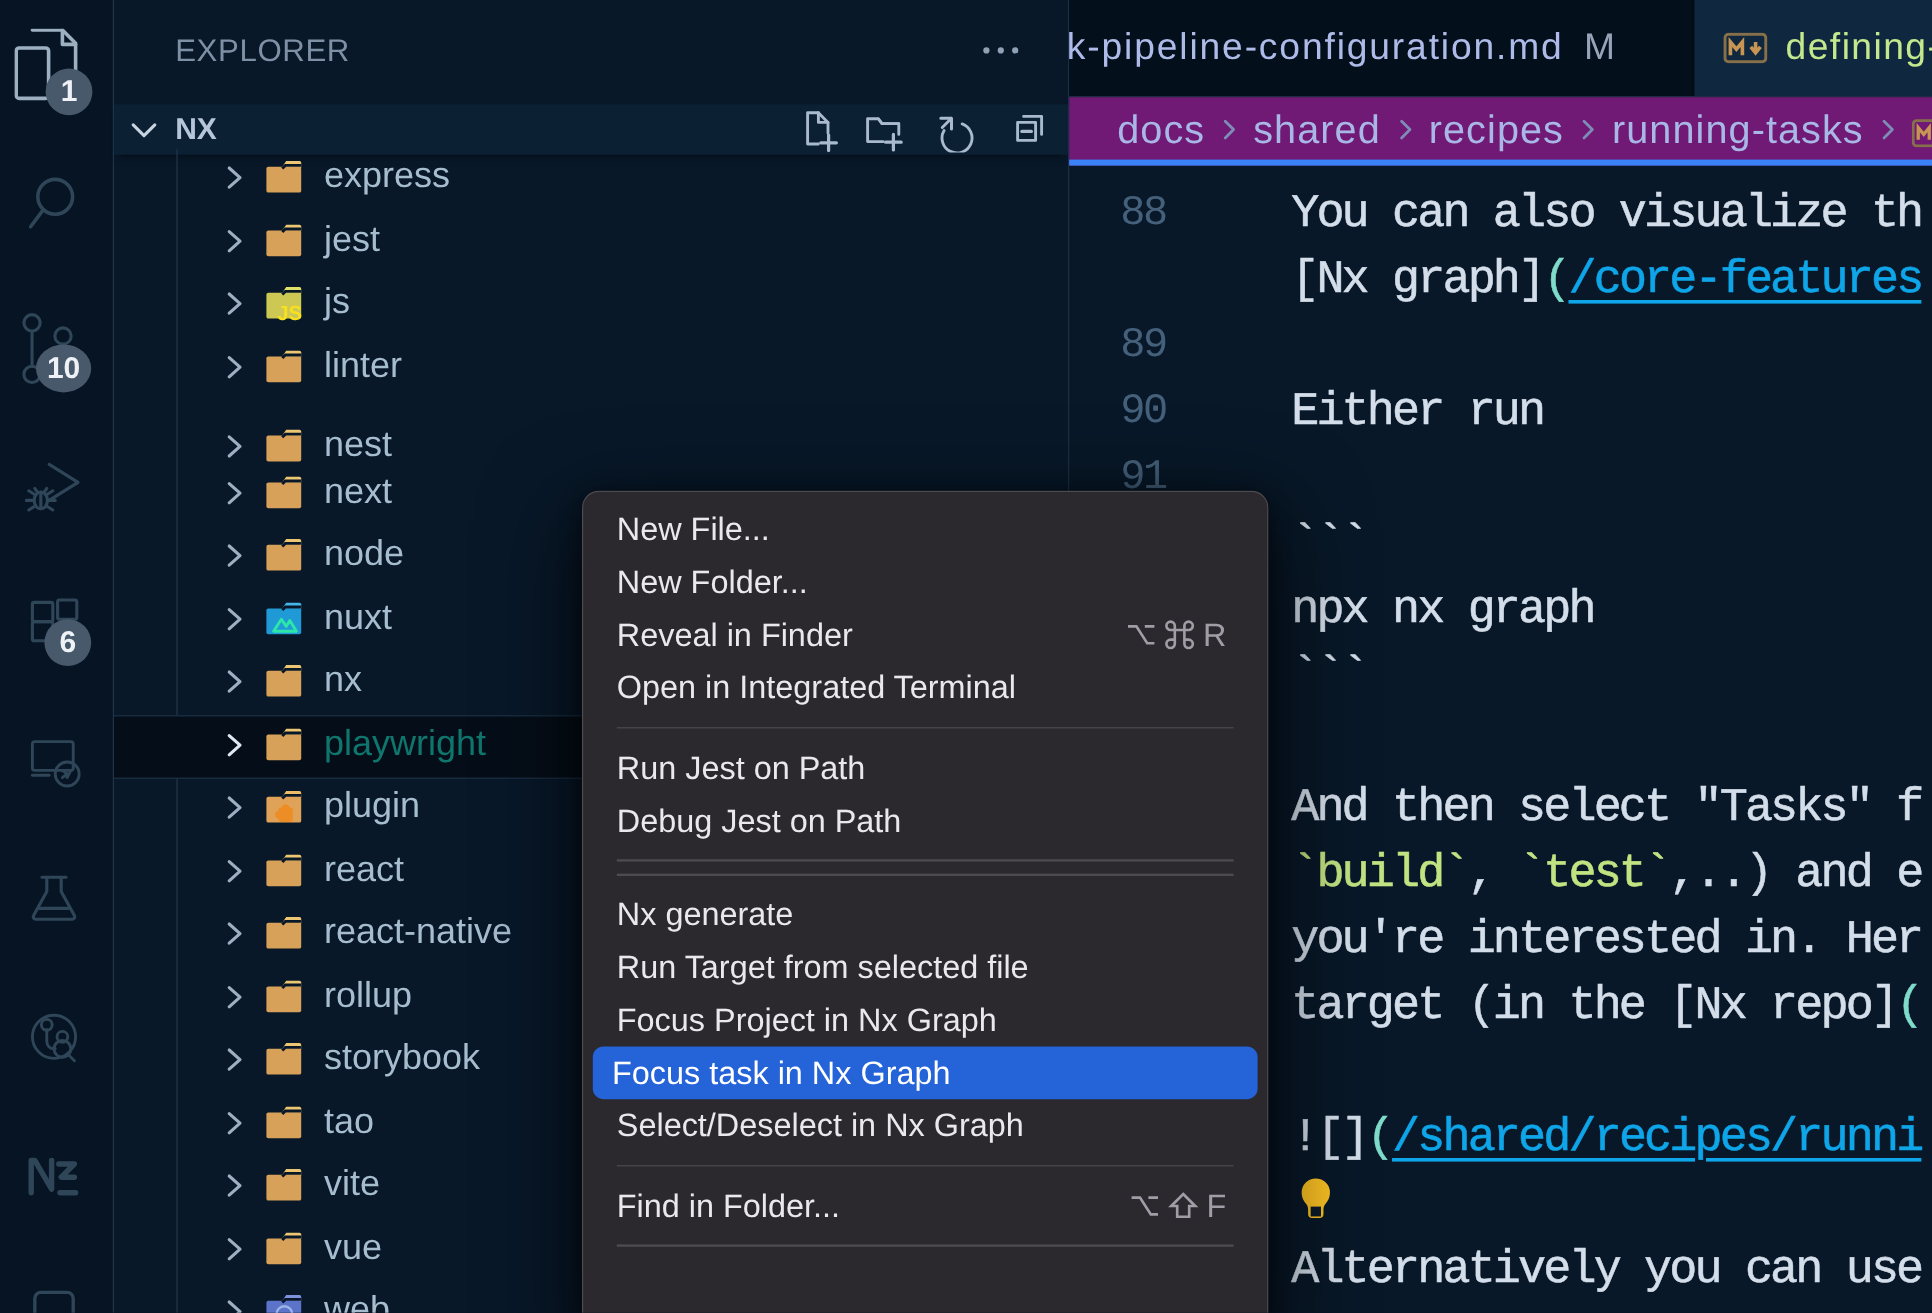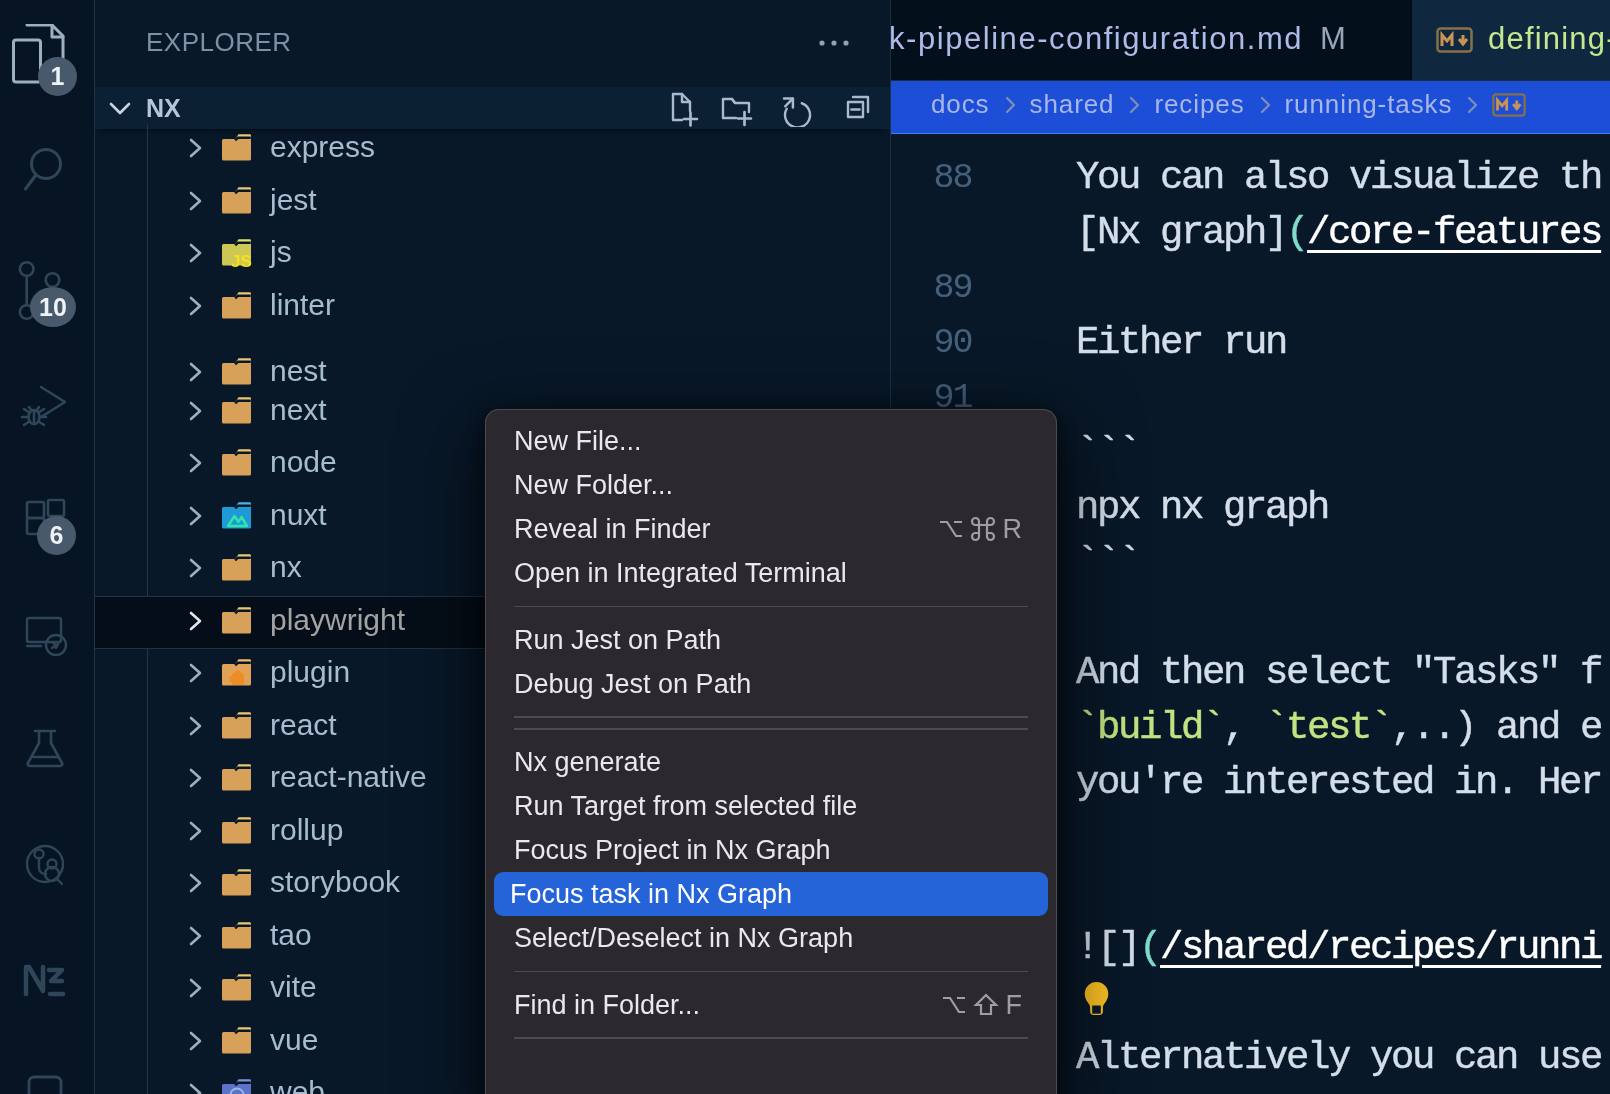--- a/index.html
+++ b/index.html
@@ -18,37 +18,37 @@
   #nx-header{position:absolute;left:0;top:87px;width:795px;height:42px;background:#0c2033;
              box-shadow:0 5px 6px -4px rgba(0,0,0,.55);}
   #nx-label{position:absolute;left:51px;top:7px;font-size:25px;font-weight:bold;color:#b6c6d8;}
   .tree{position:absolute;left:0;top:124px;width:795px;}
   .row{position:absolute;left:0;width:795px;height:53px;}
   .guide{position:absolute;left:51.5px;top:124px;width:1px;height:970px;background:#22364b;}
   .chev{position:absolute;left:88px;top:12px;width:24px;height:24px;}
   .ficon{position:absolute;left:126px;top:9px;width:32px;height:30px;}
   .lbl{position:absolute;left:175px;top:6px;font-size:30px;color:#a6bccf;}
   .selrow{background:#050e18;border-top:1px solid #1d3349;border-bottom:1px solid #1d3349;height:51px !important;margin-top:-1px;}
-  .selrow .lbl{color:#a3a3a3;}
+  .selrow .lbl{color:#0f766e;}
   
   #editor{left:890px;top:0;width:720px;height:1094px;background:#081828;border-left:1px solid rgba(80,110,150,0.28);box-sizing:border-box;}
   #tabs{position:absolute;left:0;top:0;width:720px;height:80px;background:#040f1c;
         border-bottom:1px solid #1e2e42;}
   #tab-active{position:absolute;left:519px;top:0;width:201px;height:80px;background:#10283f;
               border-left:2px solid #020a12;}
-  #crumbs{position:absolute;left:0;top:81px;width:720px;height:52px;background:#1d4ed8;
-          border-bottom:1px solid #3b82f6;color:#a9b7e6;font-size:26px;letter-spacing:0.9px;}
+  #crumbs{position:absolute;left:0;top:81px;width:720px;height:52px;background:#701a75;
+          border-bottom:5px solid #3b82f6;color:#a9b7e6;font-size:33px;letter-spacing:0.9px;}
   #code{position:absolute;left:0;top:134px;width:720px;height:960px;
         font-family:"Liberation Mono",monospace;font-size:39px;letter-spacing:-2.4px;}
   .cl{position:absolute;left:185px;white-space:pre;color:#d4deea;height:55px;line-height:55px;-webkit-text-stroke:0.45px currentColor;}
   .ln{position:absolute;left:0;width:123px;text-align:center;color:#44607a;height:55px;line-height:55px;
       font-size:35px;letter-spacing:-2px;}
   .grn{color:#c3e382;}
   .teal{color:#7fdbca;}
-  .pink{color:#ffffff;text-decoration:underline;text-decoration-thickness:2.5px;text-underline-offset:7px;}
+  .pink{color:#0ea5e9;text-decoration:underline;text-decoration-thickness:2.5px;text-underline-offset:7px;}
   
   #menu{left:485px;top:409px;width:572px;height:700px;background:#2b292d;border-radius:14px;
         border:1px solid rgba(255,255,255,0.16);box-sizing:border-box;padding-top:9px;
         box-shadow:0 25px 70px 12px rgba(0,0,0,0.6), 0 2px 18px rgba(0,0,0,0.45);}
   .mi{position:relative;height:44px;line-height:44px;padding-left:28px;font-size:27px;color:#eae8ed;}
   .msep{height:1.5px;background:#4d4a50;margin:10.5px 28px;}
   .mhl{margin:0 8px;padding-left:16px;border-radius:9px;background:#2563d9;color:#ffffff;}
   .msc{position:absolute;right:34px;top:0;color:#a09da6;letter-spacing:6px;}
   .marr{position:absolute;right:34px;top:-1px;color:#c9c7cc;font-size:36px;}
 </style>
@@ -410,20 +410,21 @@
 <div class="ln" style="top:127px">89</div>
 <div class="ln" style="top:182px">90</div>
 <div class="cl" style="top:182px">Either run</div>
 <div class="ln" style="top:237px">91</div>
 <div class="cl" style="top:292px">```</div>
 <div class="cl" style="top:347px">npx nx graph</div>
 <div class="cl" style="top:402px">```</div>
 <div class="cl" style="top:512px">And then select "Tasks" f</div>
 <div class="cl" style="top:567px"><span class="grn">`build`</span>, <span class="grn">`test`</span>,..) and e</div>
 <div class="cl" style="top:622px">you're interested in. Her</div>
+<div class="cl" style="top:677px">target (in the [Nx repo]<span class="teal">(</span></div>
 <div class="cl" style="top:787px">![]<span class="teal">(</span><span class="pink">/shared/recipes/runni</span></div>
 <div class="cl" style="top:842px"><svg width="27" height="36" viewBox="0 0 27 36" style="vertical-align:-4px;margin-left:7px">
           <path d="M13.5 1 a11.8 11.8 0 0 1 11.8 11.8 c0 4.5 -2.2 7.6 -3.8 9.6 -1.2 1.5 -1.6 2.8 -1.6 4.6 v3.6 a3.4 3.4 0 0 1 -3.4 3.4 h-6 a3.4 3.4 0 0 1 -3.4 -3.4 v-3.6 c0 -1.8 -0.4 -3.1 -1.6 -4.6 -1.6 -2 -3.8 -5.1 -3.8 -9.6 A11.8 11.8 0 0 1 13.5 1 z" fill="#fcc224"></path>
           <rect x="9.2" y="24.5" width="8.6" height="8.2" fill="#0b1a2b"></rect>
         </svg></div>
 <div class="cl" style="top:897px">Alternatively you can use</div>
 </div>
 </div>
 <div class="abs" id="menu">
 <div class="mi">New File...</div>

